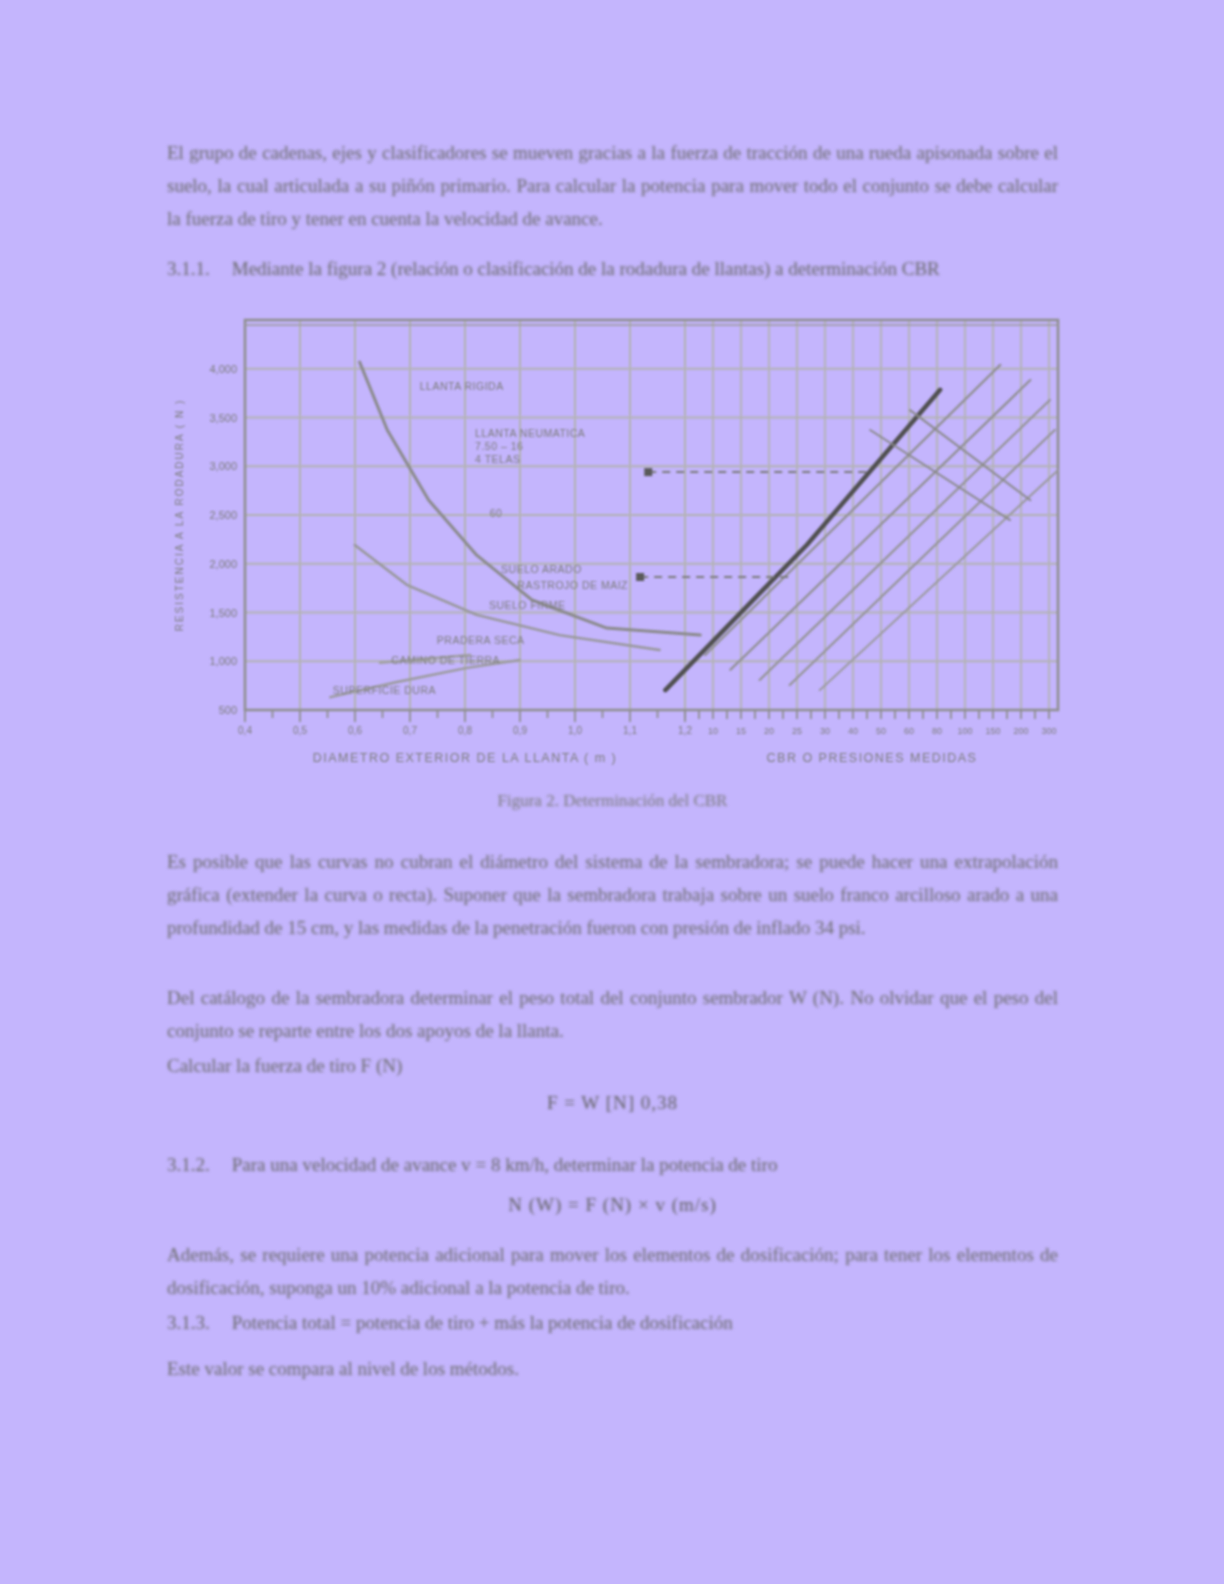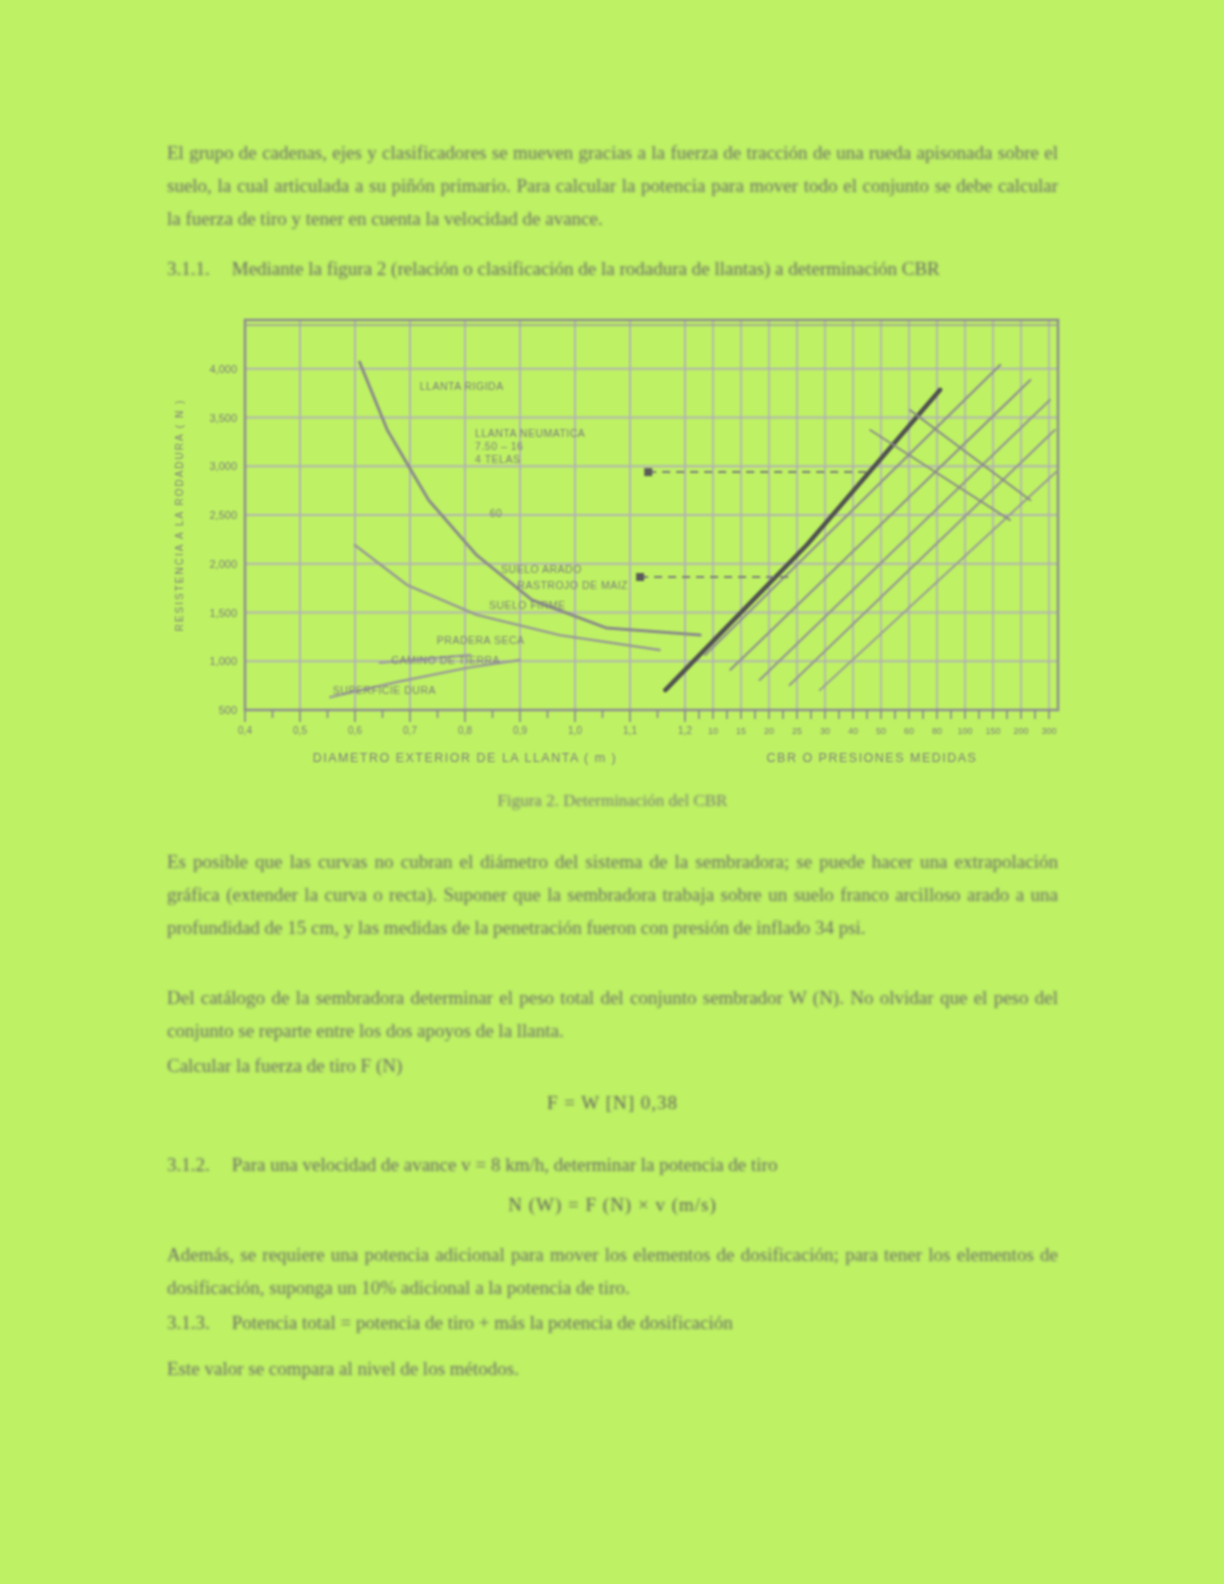--- a/index.html
+++ b/index.html
@@ -1,17 +1,17 @@
 <!DOCTYPE html>
 <html><head>
 <meta charset="utf-8">
 <style>
   html,body{margin:0;padding:0;background:#ffffff;}
   .page{
-    position:relative;width:1224px;height:1584px;background:#bef264;
+    position:relative;width:1224px;height:1584px;background:#c4b5fd;
     font-family:"Liberation Serif", serif;color:#646464;overflow:hidden;
   }
   .blur{filter:blur(1.5px);}
   .soft{filter:blur(0.8px);}
   .para{
     position:absolute;left:167px;width:891px;
     font-size:19px;line-height:33px;text-align:justify;color:#6b6b6b;
   }
   .single{text-align:left;}
   .heading{

